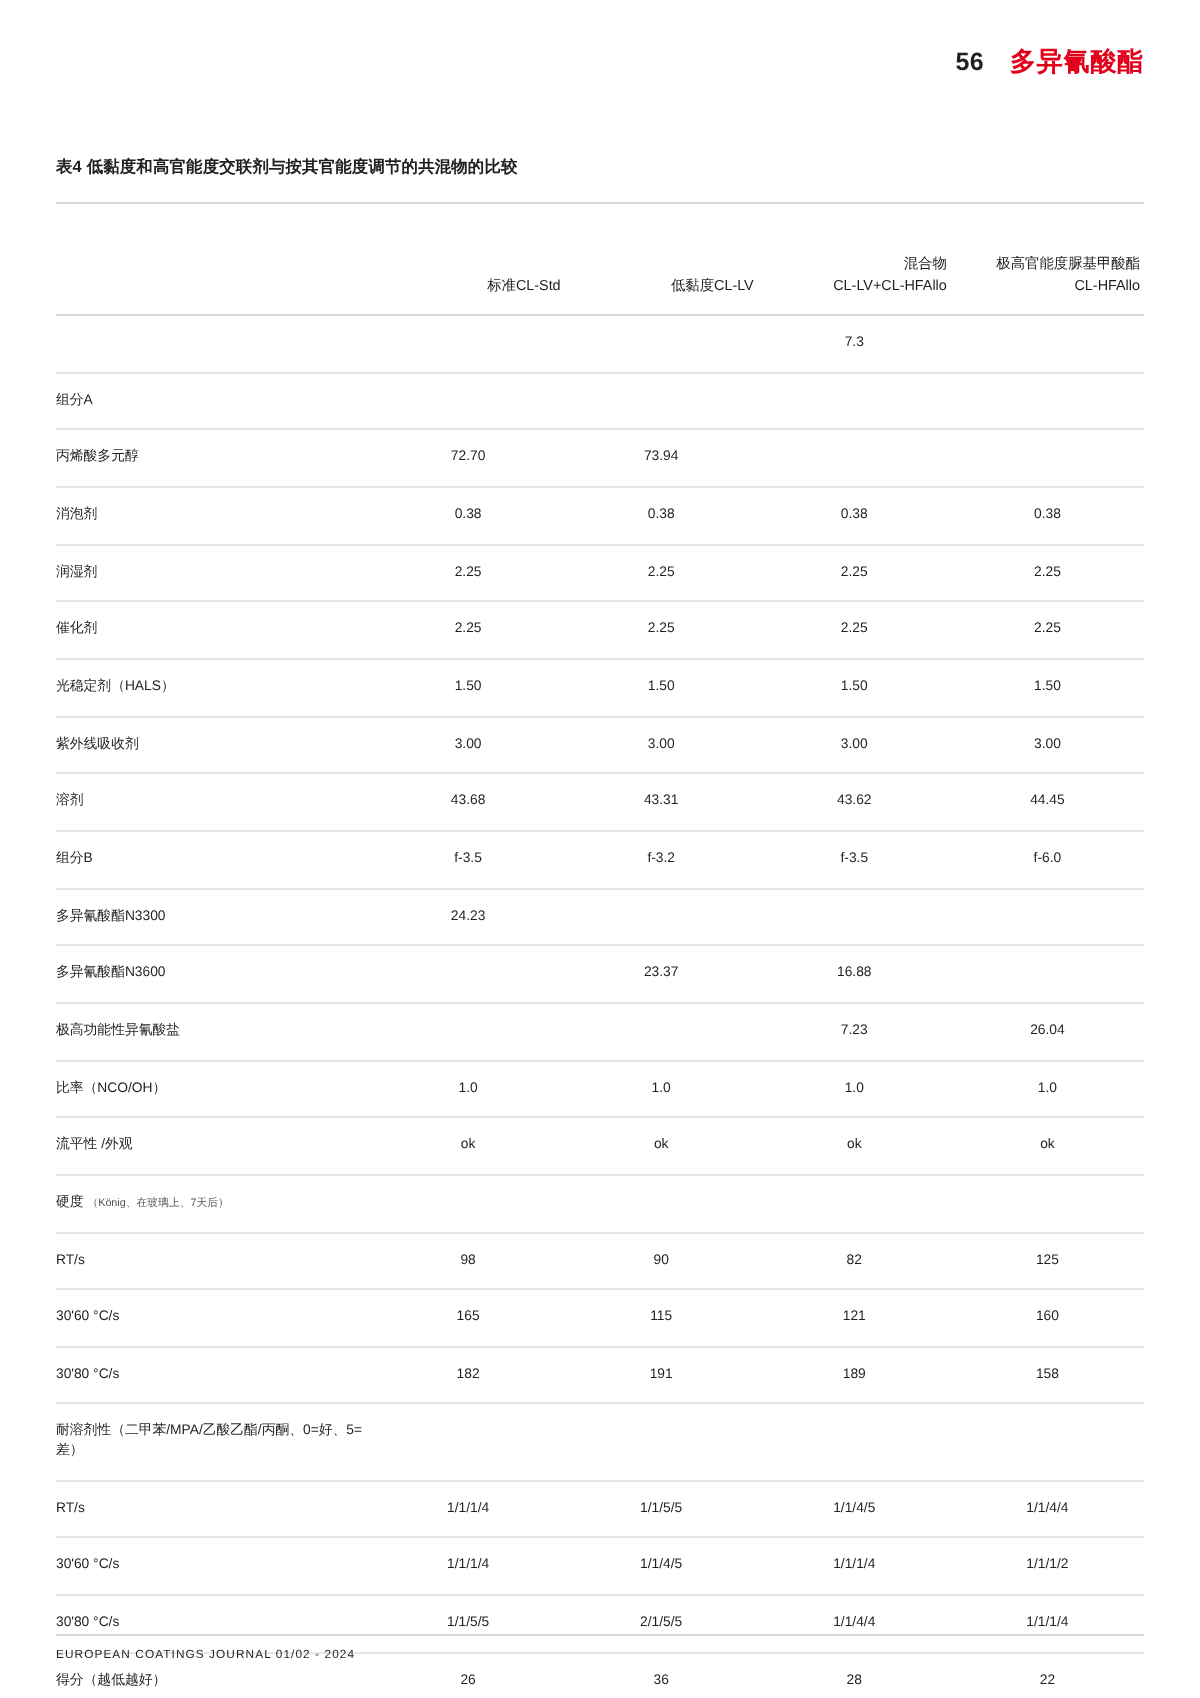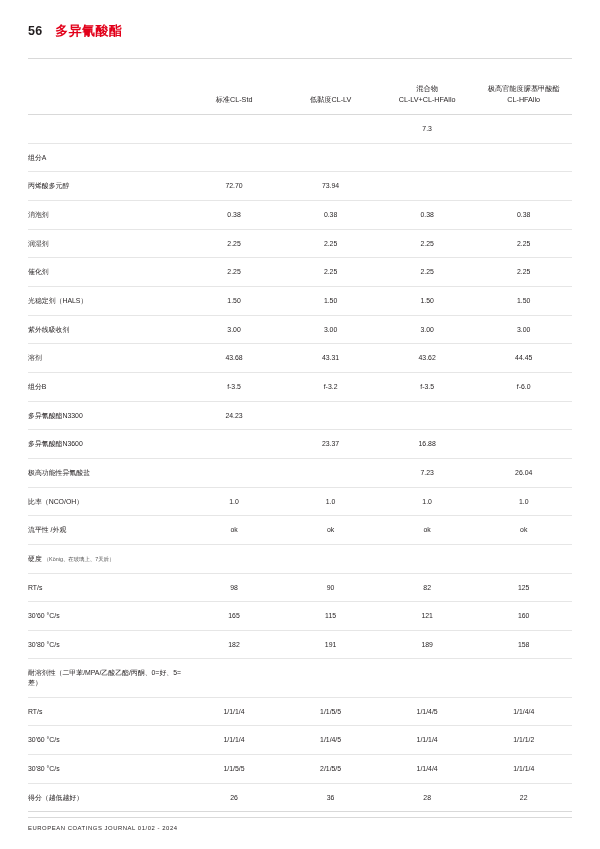--- a/index.html
+++ b/index.html
@@ -21,20 +21,21 @@
     box-sizing: border-box;
     padding: 0 28px;
   }
   
   .page-header {
     display: flex;
     align-items: center;
     gap: 13px;
     padding-top: 22px;
     padding-bottom: 6px;
+    justify-content: flex-end;
   }
   .folio {
     font-size: 12.5px;
     font-weight: bold;
     color: #231f20;
     letter-spacing: 0.2px;
   }
   .section-title {
     font-size: 13px;
     font-weight: bold;
@@ -59,21 +60,21 @@
   table.data col.c0 { width: 29%; }
   table.data col.c1 { width: 17.75%; }
   table.data col.c2 { width: 17.75%; }
   table.data col.c3 { width: 17.75%; }
   table.data col.c4 { width: 17.75%; }
 
   table.data thead th {
     font-size: 7.2px;
     font-weight: normal;
     color: #231f20;
-    text-align: center;
+    text-align: right;
     vertical-align: bottom;
     padding: 0 2px 9px 2px;
     line-height: 1.45;
     border-bottom: 0.8px solid #d9d9d9;
     border-top: 0.8px solid #d9d9d9;
     height: 46px;
   }
   table.data thead th.first {
     text-align: left;
   }
@@ -113,20 +114,21 @@
 </head>
 <body>
 
 <div class="page">
 
   <div class="page-header">
     <span class="folio">56</span>
     <span class="section-title">多异氰酸酯</span>
   </div>
 
+  <div class="table-caption">表4 低黏度和高官能度交联剂与按其官能度调节的共混物的比较</div>
 
   <table class="data">
     <colgroup>
       <col class="c0">
         <col class="c1">
         <col class="c2">
         <col class="c3">
         <col class="c4">
     </colgroup>
     <thead>

